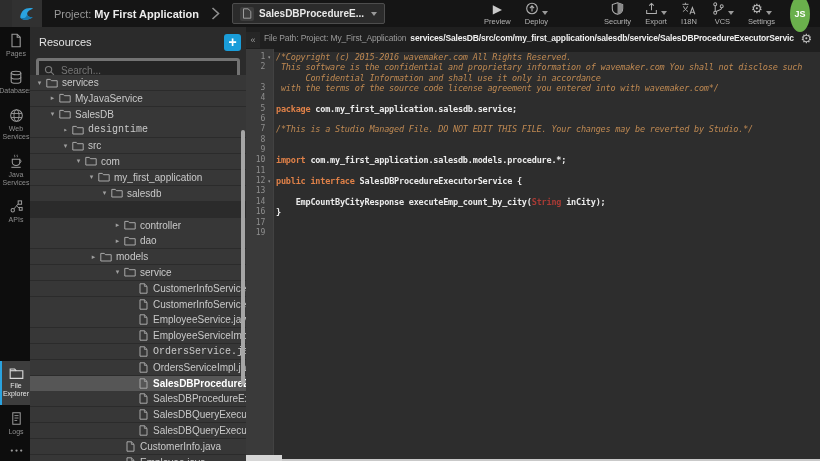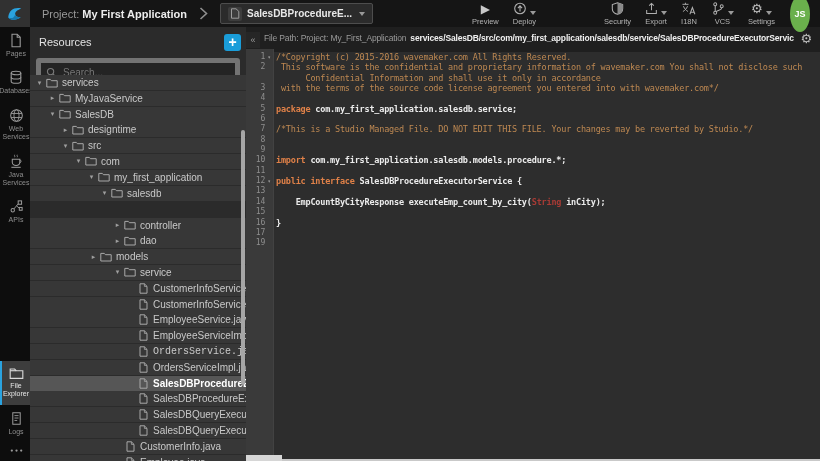--- a/index.html
+++ b/index.html
@@ -2,21 +2,21 @@
 <html><head>
 <meta charset="utf-8">
 <style>
   html,body{margin:0;padding:0;}
   body{width:820px;height:461px;overflow:hidden;background:#2d2d2d;
        font-family:"Liberation Sans",sans-serif;position:relative;
        -webkit-font-smoothing:antialiased;}
   .icn svg{display:block;}
 
   
-  .topbar{position:absolute;top:0;left:0;right:0;height:27px;background:#151515;
+  .topbar{position:absolute;top:0;left:12px;right:0;height:27px;background:#151515;
           display:flex;align-items:center;z-index:9;}
   .logo-tile{width:30px;height:27px;background:#313131;display:flex;align-items:center;
              justify-content:center;flex:none;}
   .proj{margin-left:12px;font-size:11px;color:#9a9a9a;white-space:nowrap;}
   .proj b{color:#ededed;font-weight:bold;margin-left:3px;}
   .crumb-chev{margin:0 12px;flex:none;display:flex;}
   .filetab{height:19px;background:#2b2b2b;border:1px solid #4d4d4d;border-radius:2px;
            display:flex;align-items:center;gap:5px;padding:0 7px;color:#e8e8e8;
            font-size:10px;font-weight:bold;cursor:pointer;white-space:nowrap;}
   .filetab .doc-box{width:14px;height:14px;background:#3d3d3d;border-radius:2px;
@@ -46,21 +46,21 @@
              margin-left:-0px;}
   .rail-item.active{background:#3d3d3d;border-left-color:#2aa3e0;color:#e6e6e6;}
   .rail-spacer{flex:1;}
 
   
   .panel{position:absolute;left:30px;top:0;bottom:0;width:216px;background:#2b2b2b;overflow:hidden;}
   .panel-head{height:24px;display:flex;align-items:center;padding:3px 5px 0 9px;}
   .panel-title{color:#e3e3e3;font-size:11px;flex:1;}
   .add-btn{width:17px;height:17px;background:#1a9dd9;color:#fff;border-radius:3px;
            font-size:14px;line-height:16px;text-align:center;cursor:pointer;font-weight:bold;}
-  .search-wrap{margin:4px 6px 13px 6px;height:18px;background:#242424;border:5px solid #737373;
+  .search-wrap{margin:4px 6px 13px 6px;height:18px;background:#242424;border:3px solid #737373;
            border-radius:3px;display:flex;align-items:center;padding:0 5px;gap:4px;}
   .search-wrap input{background:transparent;border:none;outline:none;color:#bbb;
            font-size:10px;width:100%;font-family:"Liberation Sans",sans-serif;}
   .search-wrap input::placeholder{color:#777;}
   .tree{position:absolute;top:48px;left:0;right:0;bottom:0;overflow:hidden;}
   .tree-row{height:15px;margin-bottom:0.8px;background:#373737;display:flex;align-items:center;
             color:#c9c9c9;font-size:10px;white-space:nowrap;cursor:pointer;overflow:hidden;}
   .tree-row.selected{background:#565656;color:#fff;font-weight:bold;}
   .arrow{width:11px;flex:none;text-align:center;font-size:7px;color:#9e9e9e;}
   .ticon{width:14px;flex:none;display:flex;align-items:center;justify-content:center;}
@@ -80,21 +80,21 @@
   .pathbar .pathgear{margin-left:auto;flex:none;padding-left:6px;cursor:pointer;}
   .codewrap{position:absolute;top:22px;left:0;right:0;bottom:4px;overflow:hidden;
            font-family:"DejaVu Sans Mono",monospace;font-size:8.5px;letter-spacing:-0.2px;
            padding-top:3px;}
   .gutter-col{position:absolute;top:0;bottom:-4px;left:0;width:27px;background:#3a3a3a;
            border-right:1px solid #424242;}
   .code-line{display:flex;height:10.35px;line-height:10.35px;position:relative;}
   .ln{width:19px;flex:none;text-align:right;color:#8f8f8f;font-size:8px;}
   .fold{width:8px;flex:none;text-align:center;color:#a8a8a8;font-size:5.5px;line-height:10.35px;}
   .lc{white-space:pre;flex:none;padding-left:3px;}
-  .cm{color:#bf8952;}
+  .cm{color:#bf8952;font-style:italic;}
   .kw{color:#e08148;font-weight:bold;}
   .pl{color:#ececec;font-weight:bold;}
   .ty{color:#a93b35;font-weight:bold;}
   .hscroll{position:absolute;left:0;right:0;bottom:0;height:2px;background:#c9c9c9;}
   .hthumb{position:absolute;left:0;bottom:0;width:36px;height:6px;background:#d6d6d6;cursor:pointer;}
 </style>
 </head>
 <body>
 
 <header class="topbar">
@@ -327,21 +327,21 @@
         </div>
         <div class="tree-row" style="padding-left: 17px;">
           <span class="arrow">▾</span>
           <span class="icn ticon">
             <svg width="12" height="10" viewBox="0 0 12 10">
               <path d="M0.8 1.4 H4.3 L5.4 2.7 H11.2 V9 H0.8 Z" fill="none" stroke="#a8a8a8" stroke-width="1"></path>
             </svg>
           </span>
           <span class="tlabel">SalesDB</span>
         </div>
-        <div class="tree-row" style="padding-left: 30px;">
+        <div class="tree-row" style="padding-left: 30px; font-family: Liberation Mono, monospace;">
           <span class="arrow">▸</span>
           <span class="icn ticon">
             <svg width="12" height="10" viewBox="0 0 12 10">
               <path d="M0.8 1.4 H4.3 L5.4 2.7 H11.2 V9 H0.8 Z" fill="none" stroke="#a8a8a8" stroke-width="1"></path>
             </svg>
           </span>
           <span class="tlabel">designtime</span>
         </div>
         <div class="tree-row" style="padding-left: 30px;">
           <span class="arrow">▾</span>
@@ -629,25 +629,20 @@
             <span class="ln">13</span>
             <span class="fold"></span>
             <span class="lc"></span>
           </div>
           <div class="code-line">
             <span class="ln">14</span>
             <span class="fold"></span>
             <span class="lc"><span class="pl">    EmpCountByCityResponse executeEmp_count_by_city(</span><span class="ty">String</span><span class="pl"> inCity);</span></span>
           </div>
           <div class="code-line">
-            <span class="ln">15</span>
-            <span class="fold"></span>
-            <span class="lc"></span>
-          </div>
-          <div class="code-line">
             <span class="ln">16</span>
             <span class="fold"></span>
             <span class="lc"><span class="pl">}</span></span>
           </div>
           <div class="code-line">
             <span class="ln">17</span>
             <span class="fold"></span>
             <span class="lc"></span>
           </div>
           <div class="code-line">

